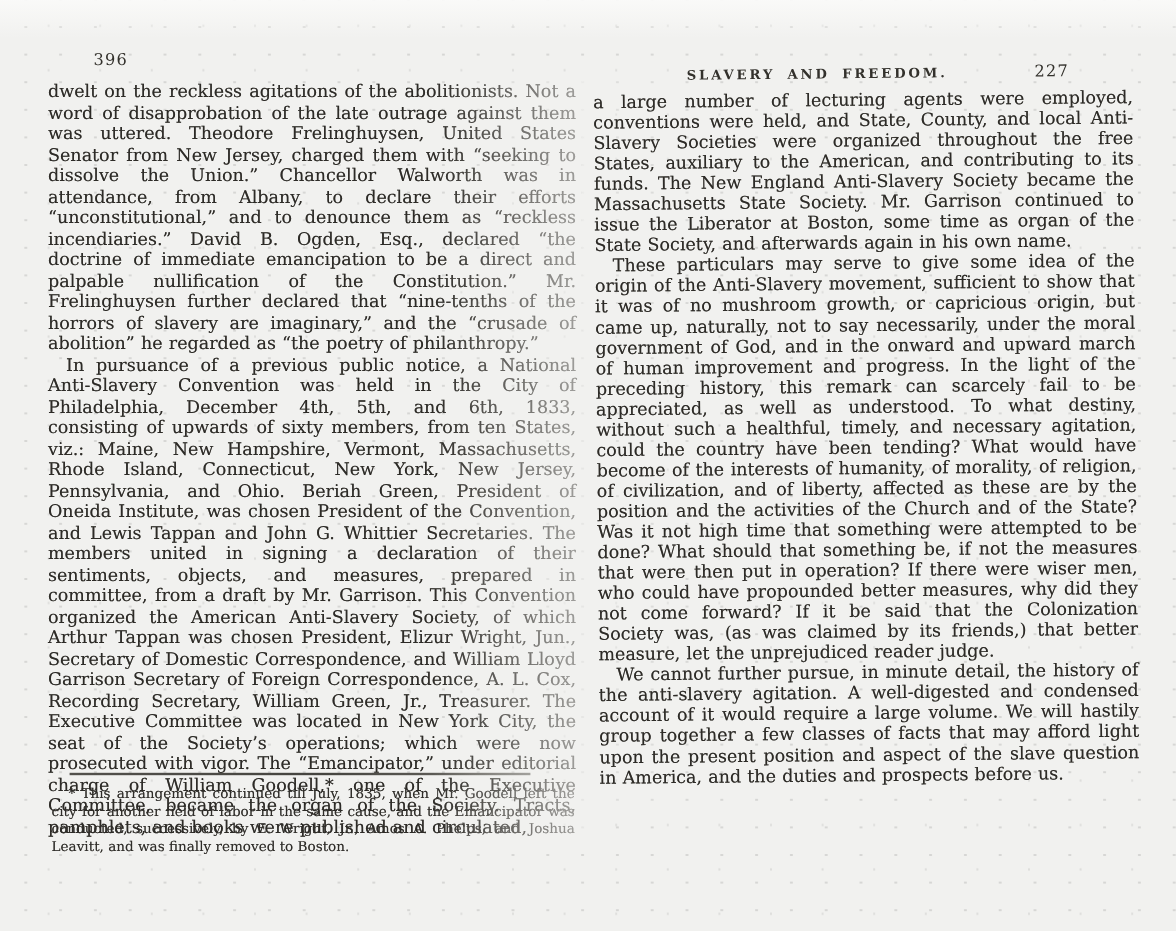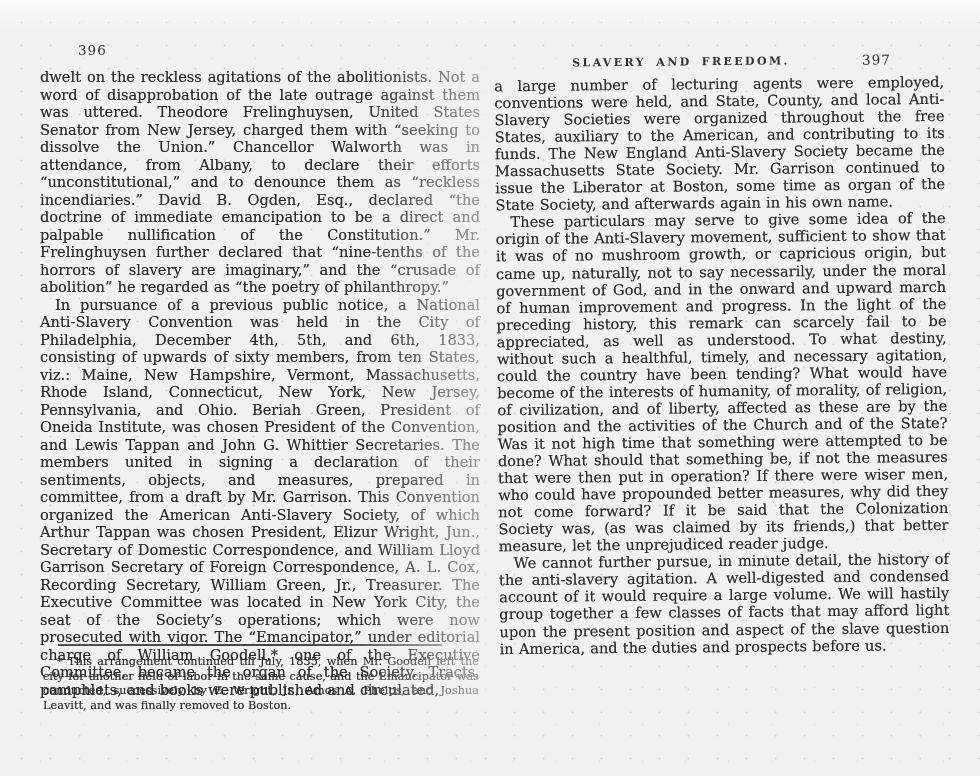--- a/index.html
+++ b/index.html
@@ -91,21 +91,21 @@
         <p class="para"><span>dwelt on the reckless agitations of the abolitionists.  Not a word of disapprobation of the late outrage against them was uttered.  Theodore Frelinghuysen, United States Senator from New Jersey, charged them with “seeking to dissolve the Union.”  Chancellor Walworth was in attendance, from Albany, to declare their efforts “unconstitutional,” and to denounce them as “reckless incendiaries.”  David B. Ogden, Esq., declared “the doctrine of immediate emancipation to be a direct and palpable nullification of the Constitution.”  Mr. Frelinghuysen further declared that “nine-tenths of the horrors of slavery are imaginary,” and the “crusade of abolition” he regarded as “the poetry of philanthropy.”</span></p>
         <p class="para indent"><span>In pursuance of a previous public notice, a National Anti-Slavery Convention was held in the City of Philadelphia, December 4th, 5th, and 6th, 1833, consisting of upwards of sixty members, from ten States, viz.: Maine, New Hampshire, Vermont, Massachusetts, Rhode Island, Connecticut, New York, New Jersey, Pennsylvania, and Ohio.  Beriah Green, President of Oneida Institute, was chosen President of the Convention, and Lewis Tappan and John G. Whittier Secretaries.  The members united in signing a declaration of their sentiments, objects, and measures, prepared in committee, from a draft by Mr. Garrison.  This Convention organized the American Anti-Slavery Society, of which Arthur Tappan was chosen President, Elizur Wright, Jun., Secretary of Domestic Correspondence, and William Lloyd Garrison Secretary of Foreign Correspondence, A. L. Cox, Recording Secretary, William Green, Jr., Treasurer.  The Executive Committee was located in New York City, the seat of the Society’s operations; which were now prosecuted with vigor.  The “Emancipator,” under editorial charge of William Goodell,* one of the Executive Committee, became the organ of the Society.  Tracts, pamphlets, and books were published and circulated,</span></p>
       </div>
     <div class="footrule"></div>
     <div class="footnote"><span>* This arrangement continued till July, 1835, when Mr. Goodell left the city for another field of labor in the same cause, and the </span><span class="italic">Emancipator</span><span> was conducted, successively, by E. Wright, Jr., Amos A. Phelps, and Joshua Leavitt, and was finally removed to Boston.</span></div>
   </div>
 
   <div class="page page-right">
     <div class="headrow">
       <div class="runhead runhead-right">SLAVERY AND FREEDOM.</div>
-      <span class="pageno pageno-right">397</span>
+      <span class="pageno pageno-right">227</span>
     </div>
     <div class="body-text body-right">
         <p class="para"><span>a large number of lecturing agents were employed, conventions were held, and State, County, and local Anti-Slavery Societies were organized throughout the free States, auxiliary to the American, and contributing to its funds.  The New England Anti-Slavery Society became the Massachusetts State Society.  Mr. Garrison continued to issue the Liberator at Boston, some time as organ of the State Society, and afterwards again in his own name.</span></p>
         <p class="para indent"><span>These particulars may serve to give some idea of the origin of the Anti-Slavery movement, sufficient to show that it was of no mushroom growth, or capricious origin, but came up, naturally, not to say necessarily, under the moral government of God, and in the onward and upward march of human improvement and progress.  In the light of the preceding history, this remark can scarcely fail to be appreciated, as well as understood.  To what destiny, without such a healthful, timely, and necessary agitation, could the country have been tending?  What would have become of the interests of humanity, of morality, of religion, of civilization, and of liberty, affected as these are by the position and the activities of the Church and of the State?  Was it not high time that </span><span class="italic">something</span><span> were attempted to be done?  What should that something be, if not the measures that were then put in operation? If there were wiser men, who could have propounded better measures, why did they not come forward?  If it be said that the Colonization Society was, (as was claimed by its friends,) that better measure, let the unprejudiced reader judge.</span></p>
         <p class="para indent"><span>We cannot further pursue, in minute detail, the history of the anti-slavery agitation.  A well-digested and condensed account of it would require a large volume.  We will hastily group together a few classes of facts that may afford light upon the present position and aspect of the slave question in America, and the duties and prospects before us.</span></p>
       </div>
   </div>
 
 </div>
 

